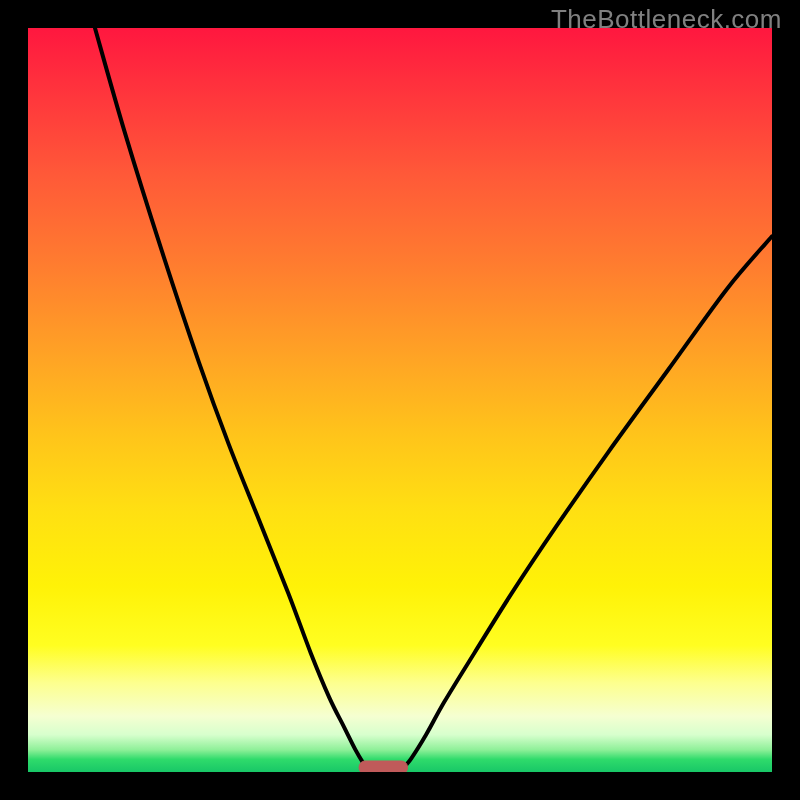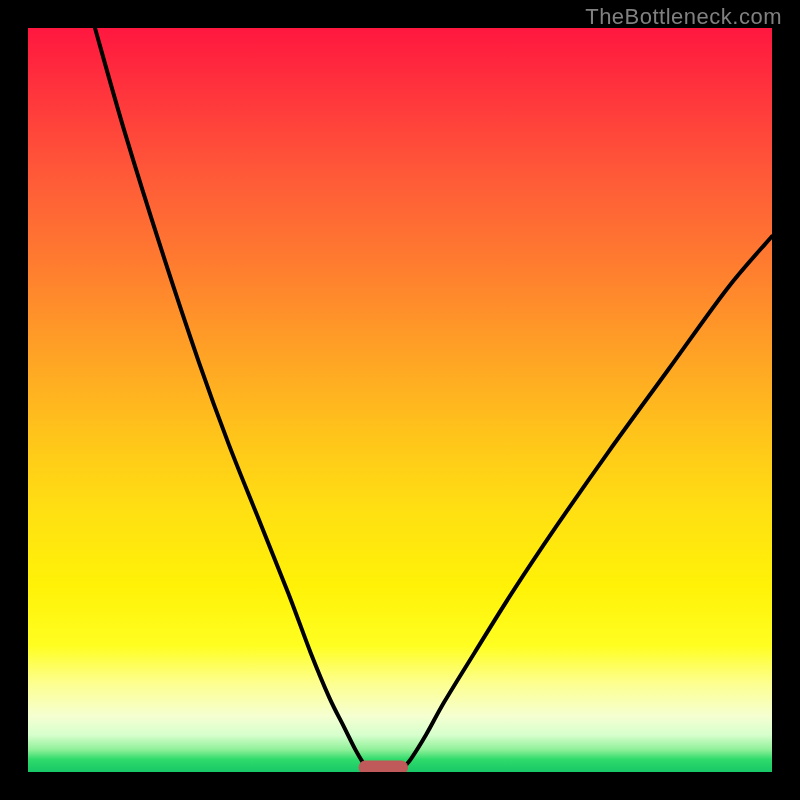--- a/index.html
+++ b/index.html
@@ -16,21 +16,21 @@
     width: 800px;
     height: 800px;
     background: #000;
   }
   
   .watermark {
     position: absolute;
     top: 4px;
     right: 18px;
     color: #808080;
-    font-size: 22px;
+    font-size: 26px;
     font-weight: 500;
     letter-spacing: 0.5px;
     z-index: 50;
     pointer-events: none;
   }
   
   .plot {
     position: absolute;
     left: 28px;
     top: 28px;

